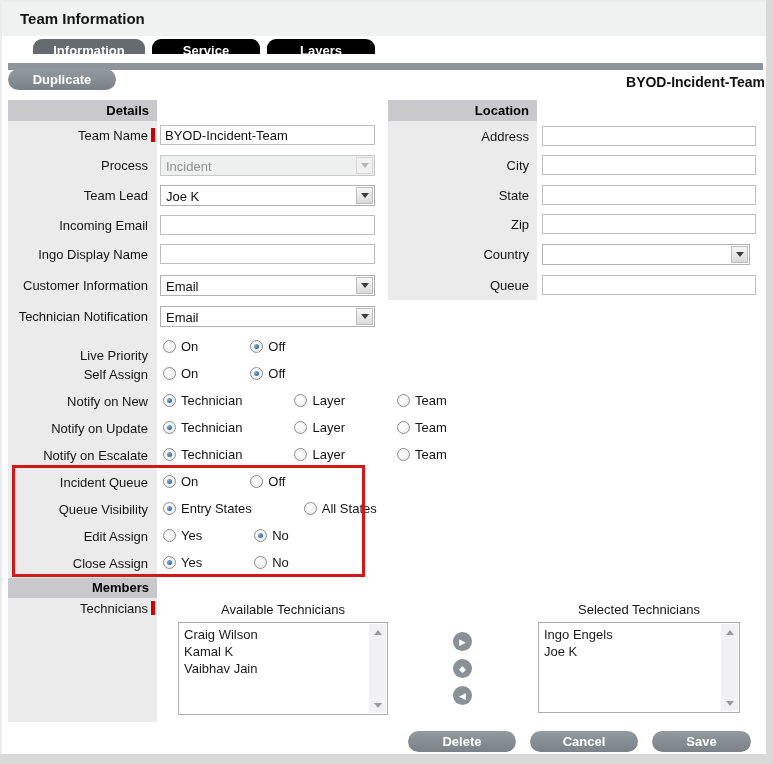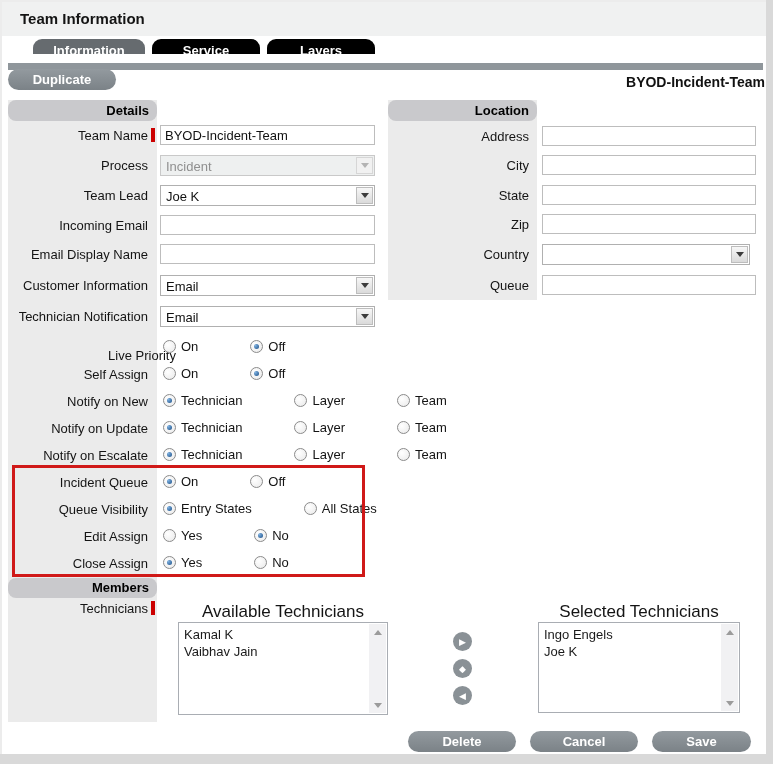--- a/index.html
+++ b/index.html
@@ -38,21 +38,21 @@
 
   .record-name { position:absolute; left:500px; top:74px; width:265px; text-align:right;
                  font-size:14px; font-weight:bold; color:#111; }
 
   .label-col { position:absolute; background:#ebebeb; }
   #details-col  { left:8px;   top:100px; width:149px; height:622px; }
   #location-col { left:388px; top:100px; width:149px; height:200px; }
 
   .section-header { position:absolute; height:21px; background:#c9c9cc;
                     font-size:13px; font-weight:bold; color:#000; text-align:right;
-                    line-height:21px; padding-right:8px;border-radius:8px; }
+                    line-height:21px; padding-right:8px; }
   #details-header  { left:8px;   top:100px; width:149px; }
   #location-header { left:388px; top:100px; width:149px; }
   #members-header  { left:8px;   top:578px; width:149px; height:20px; line-height:20px; }
 
   .fld-label { position:absolute; width:140px; text-align:right; font-size:13px; color:#141414; }
   .fld-label.l-col { left:8px; }
   .fld-label.r-col { left:389px; width:140px; }
   .req-bar { position:absolute; width:4px; height:14px; background:#cc0000; }
 
   .text-input { position:absolute; height:20px; border:1px solid #bdbdbd; background:#fff;
@@ -75,21 +75,21 @@
   .opt + .opt { margin-left:20px; }
   .radio { width:13px; height:13px; border-radius:50%; border:1px solid #8b8b8b; position:relative;
            background:radial-gradient(circle at 35% 35%, #ffffff, #e9e9e9); cursor:pointer; flex:none; }
   .radio.checked::after { content:''; position:absolute; left:3px; top:3px; width:5px; height:5px;
            border-radius:50%; background:radial-gradient(circle at 30% 30%, #7db0e0, #1c4f86); }
   .opt .opt-label { margin-left:5px; font-size:13px; color:#141414; }
 
   .highlight-box { position:absolute; left:12px; top:465px; width:353px; height:112px;
                    border:3px solid #d01918; pointer-events:none; }
 
-  .list-title { position:absolute; font-size:17px; color:#141414; text-align:center; }
+  .list-title { position:absolute; font-size:13px; color:#141414; text-align:center; }
   .listbox { position:absolute; background:#fff; border:1px solid #a9adb3; overflow:hidden; }
   .listbox .items { position:absolute; left:0; top:1px; right:18px; bottom:1px; padding:2px 0 0 5px;
                     font-size:13px; line-height:17px; }
   .listbox .items div { cursor:default; white-space:nowrap; }
   .vscroll { position:absolute; right:1px; top:1px; bottom:1px; width:17px; background:#f1f1f3; }
   .vscroll .sb-up, .vscroll .sb-down { position:absolute; left:0; width:17px; height:16px;
                     display:flex; align-items:center; justify-content:center; cursor:pointer; }
   .vscroll .sb-up { top:0; } .vscroll .sb-down { bottom:0; }
   .tri-up-sm  { width:0; height:0; border-left:4px solid transparent; border-right:4px solid transparent;
                 border-bottom:5px solid #9b9b9b; }
@@ -137,40 +137,40 @@
 <div class="combo" style="left:160px; top:185px; width:215px;">
   <span class="val">Joe K</span>
   <span class="arrow-btn">
       <span class="tri-down"></span>
     </span>
 </div>
 
 <div class="fld-label l-col" style="top:218px;">Incoming Email</div>
 <input class="text-input" style="left: 160px; top: 215px; width: 215px;" value="">
 
-<div class="fld-label l-col" style="top:247px;">Email Display Name</div>
+<div class="fld-label l-col" style="top:247px;">Ingo Display Name</div>
 <input class="text-input" style="left: 160px; top: 244px; width: 215px;" value="">
 
 <div class="fld-label l-col" style="top:278px;">Customer Information</div>
 <div class="combo" style="left:160px; top:275px; width:215px;">
   <span class="val">Email</span>
   <span class="arrow-btn">
       <span class="tri-down"></span>
     </span>
 </div>
 
 <div class="fld-label l-col" style="top:309px;">Technician Notification</div>
 <div class="combo" style="left:160px; top:306px; width:215px;">
   <span class="val">Email</span>
   <span class="arrow-btn">
       <span class="tri-down"></span>
     </span>
 </div>
 
-<div class="fld-label l-col" style="top:348px;margin-left:28px;">Live Priority</div>
+<div class="fld-label l-col" style="top:348px;">Live Priority</div>
 <div class="radio-row" style="left:163px; top:338px;">
   <span class="opt">
       <span class="radio"></span>
       <span class="opt-label">On</span>
     </span>
   <span class="opt">
       <span class="radio checked"></span>
       <span class="opt-label">Off</span>
     </span>
 </div>
@@ -307,20 +307,21 @@
 
 <div class="fld-label r-col" style="top:278px;">Queue</div>
 <input class="text-input" style="left: 542px; top: 275px; width: 214px;" value="">
 
 <div class="fld-label l-col" style="top:601px;">Technicians</div>
 <div class="req-bar" style="left:151px; top:601px;"></div>
 
 <div class="list-title" style="left:178px; top:602px; width:210px;">Available Technicians</div>
 <div class="listbox" style="left:178px; top:622px; width:210px; height:93px;">
   <div class="items">
+    <div>Craig Wilson</div>
     <div>Kamal K</div>
     <div>Vaibhav Jain</div>
   </div>
   <div class="vscroll">
     <div class="sb-up">
         <span class="tri-up-sm"></span>
       </div>
     <div class="sb-down">
         <span class="tri-dn-sm"></span>
       </div>

